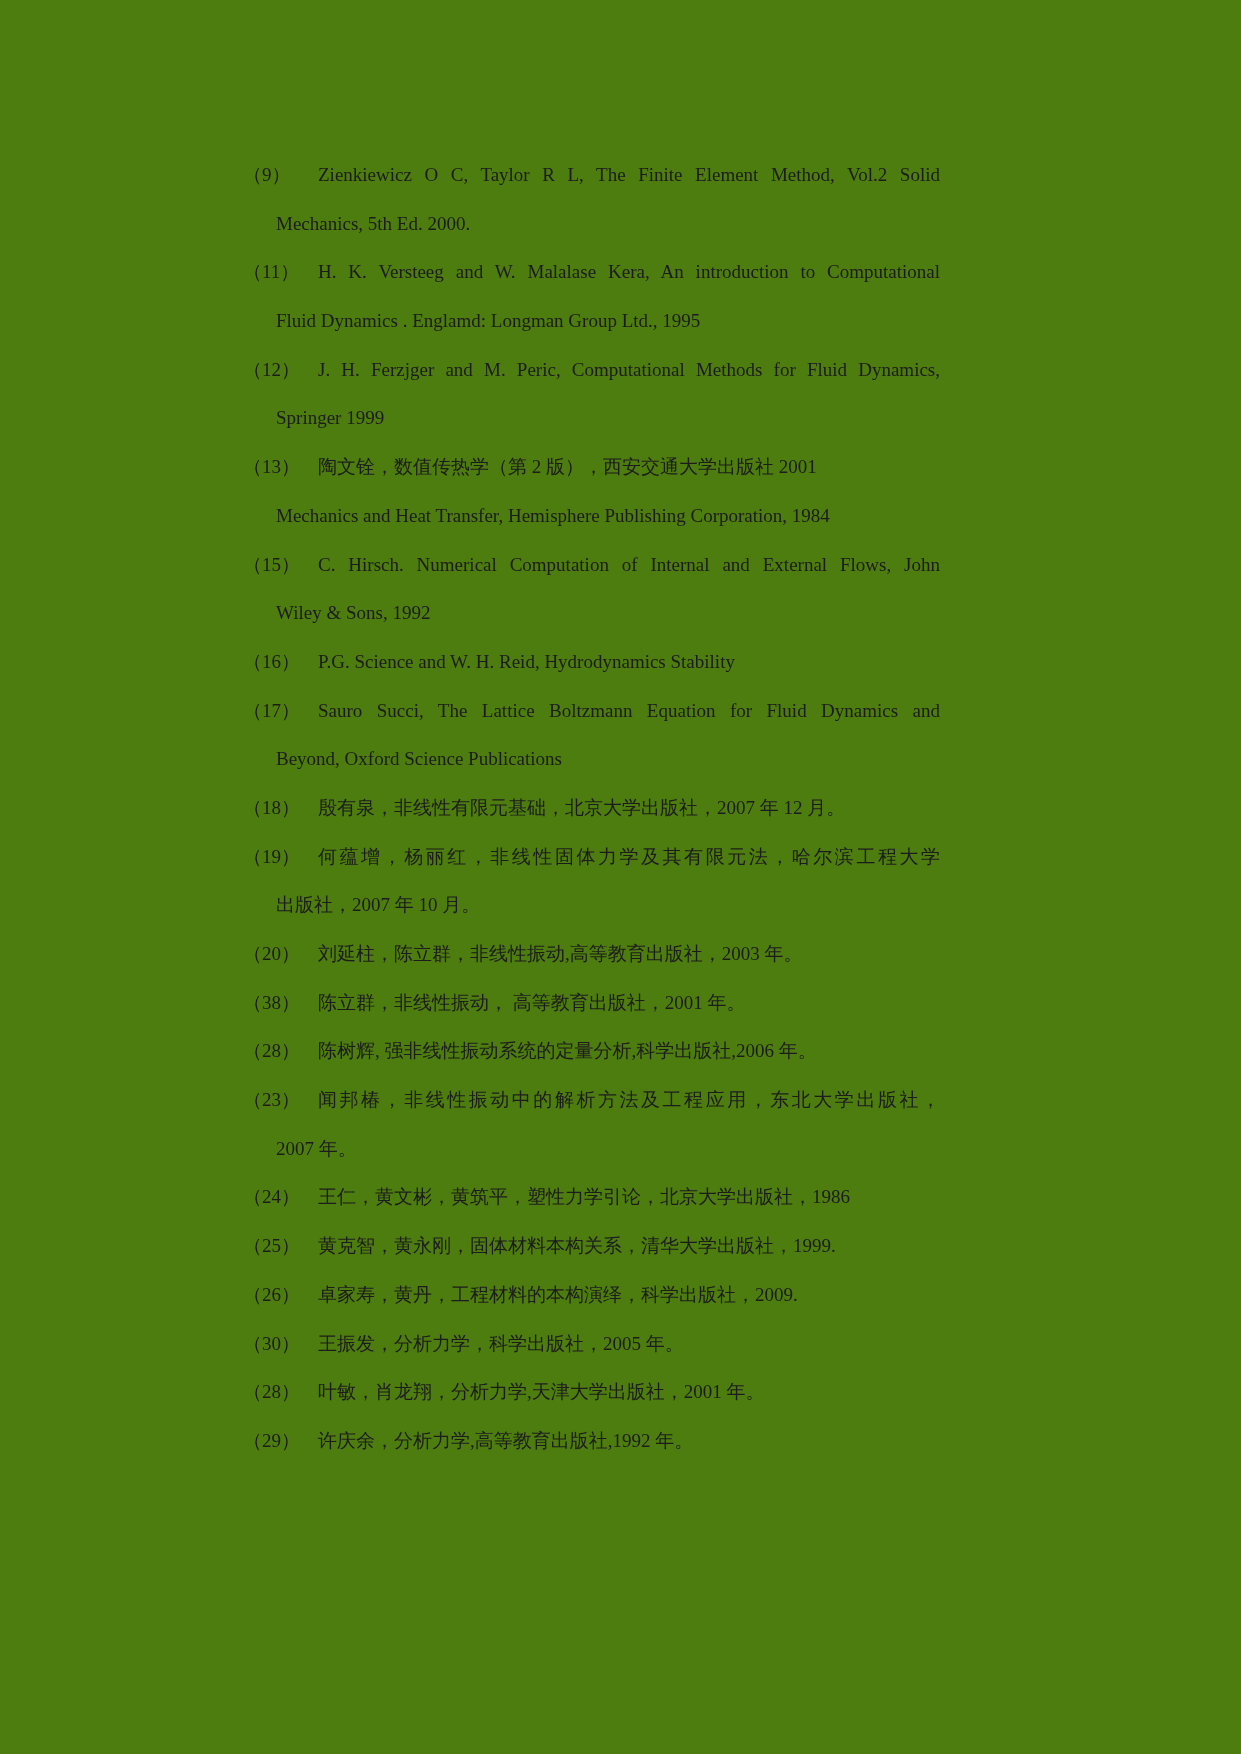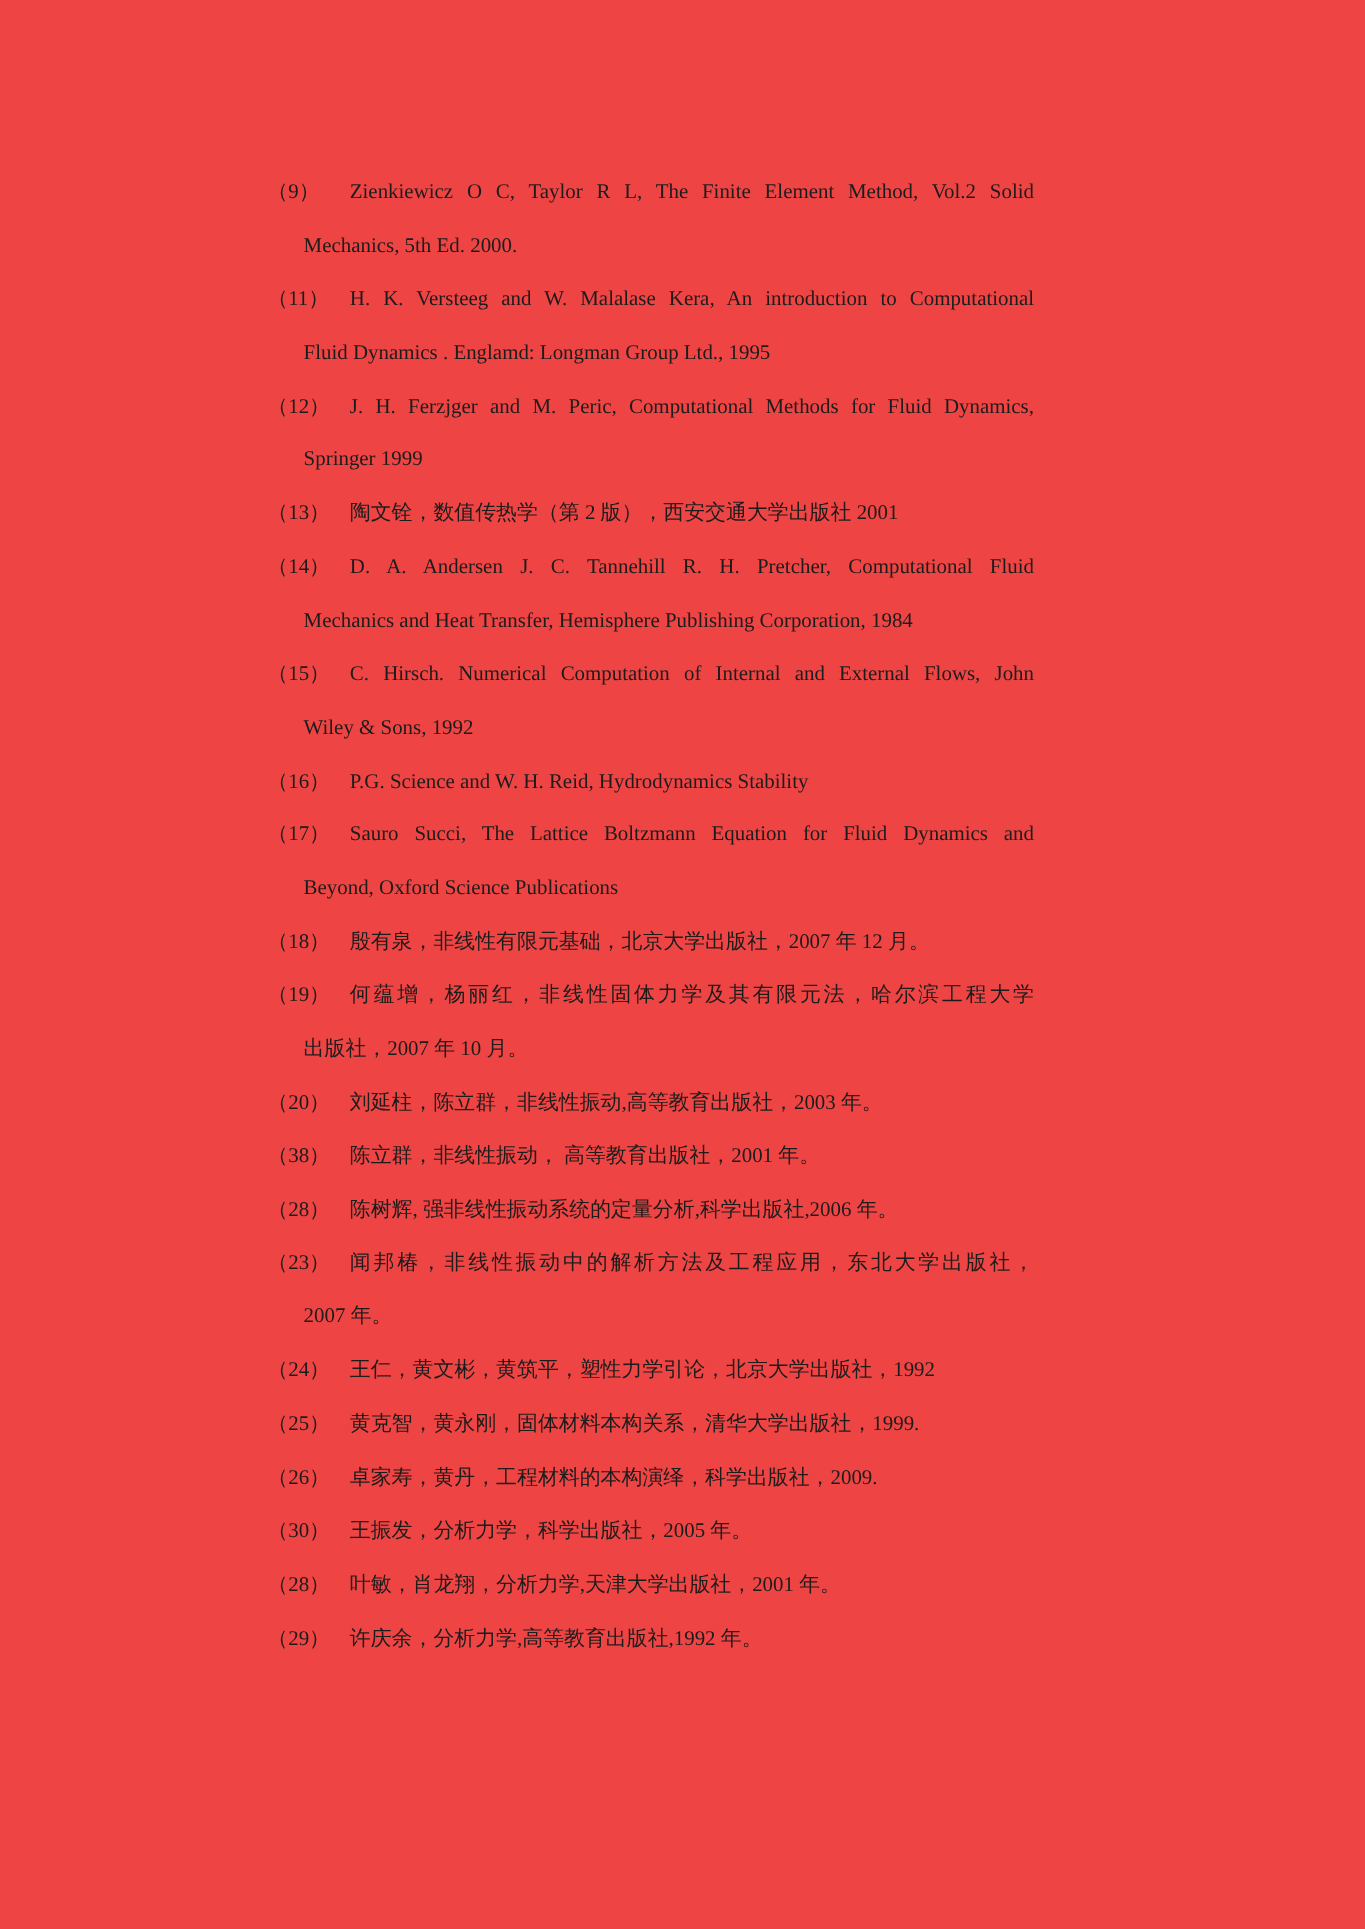--- a/index.html
+++ b/index.html
@@ -1,20 +1,20 @@
 <!DOCTYPE html>
 <html><head>
 <meta charset="utf-8">
 <style>
   html, body { margin: 0; padding: 0; background: #ffffff; }
   .page {
     position: relative;
     width: 1241px;
     height: 1754px;
-    background: #ef4444;
+    background: #4d7c0f;
     overflow: hidden;
     font-family: "Liberation Serif", "DejaVu Serif", serif;
     font-size: 19px;
     color: #1c1c1c;
   }
   ol.ref-list {
     list-style: none;
     margin: 0;
     padding: 151px 301px 0 243px; 
   }
@@ -69,21 +69,20 @@
     <div class="line first"><span class="ref-num">（12）</span><span class="first-text justified">J. H. Ferzjger and M. Peric, Computational Methods for Fluid Dynamics,</span></div>
 
   <div class="line cont">Springer 1999</div>
 </li>
 
   <li class="ref-item">
     <div class="line first"><span class="ref-num">（13）</span><span class="first-text">陶文铨，数值传热学（第 2 版），西安交通大学出版社  2001</span></div>
   </li>
 
   <li class="ref-item">
-    <div class="line first"><span class="ref-num">（14）</span><span class="first-text justified">D. A. Andersen J. C. Tannehill R. H. Pretcher, Computational Fluid</span></div>
 
   <div class="line cont">Mechanics and Heat Transfer, Hemisphere Publishing Corporation, 1984</div>
 </li>
 
   <li class="ref-item">
     <div class="line first"><span class="ref-num">（15）</span><span class="first-text justified">C. Hirsch. Numerical Computation of Internal and External Flows, John</span></div>
 
   <div class="line cont">Wiley &amp; Sons, 1992</div>
 </li>
 
@@ -119,21 +118,21 @@
     <div class="line first"><span class="ref-num">（28）</span><span class="first-text">陈树辉, 强非线性振动系统的定量分析,科学出版社,2006 年。</span></div>
   </li>
 
   <li class="ref-item">
     <div class="line first"><span class="ref-num">（23）</span><span class="first-text justified">闻邦椿，非线性振动中的解析方法及工程应用，东北大学出版社，</span></div>
 
   <div class="line cont">2007 年。</div>
 </li>
 
   <li class="ref-item">
-    <div class="line first"><span class="ref-num">（24）</span><span class="first-text">王仁，黄文彬，黄筑平，塑性力学引论，北京大学出版社，1992</span></div>
+    <div class="line first"><span class="ref-num">（24）</span><span class="first-text">王仁，黄文彬，黄筑平，塑性力学引论，北京大学出版社，1986</span></div>
   </li>
 
   <li class="ref-item">
     <div class="line first"><span class="ref-num">（25）</span><span class="first-text">黄克智，黄永刚，固体材料本构关系，清华大学出版社，1999.</span></div>
   </li>
 
   <li class="ref-item">
     <div class="line first"><span class="ref-num">（26）</span><span class="first-text">卓家寿，黄丹，工程材料的本构演绎，科学出版社，2009.</span></div>
   </li>
 

